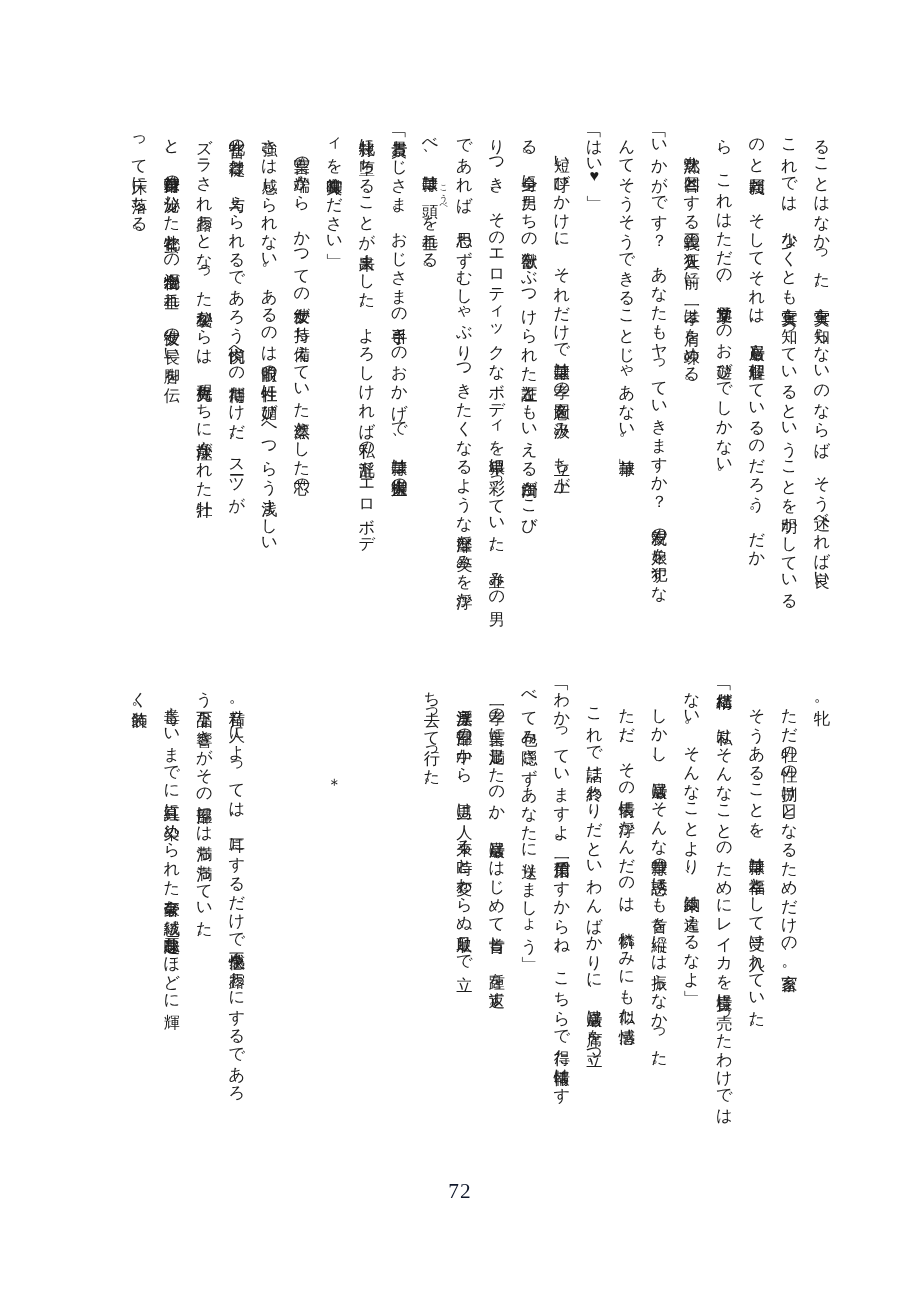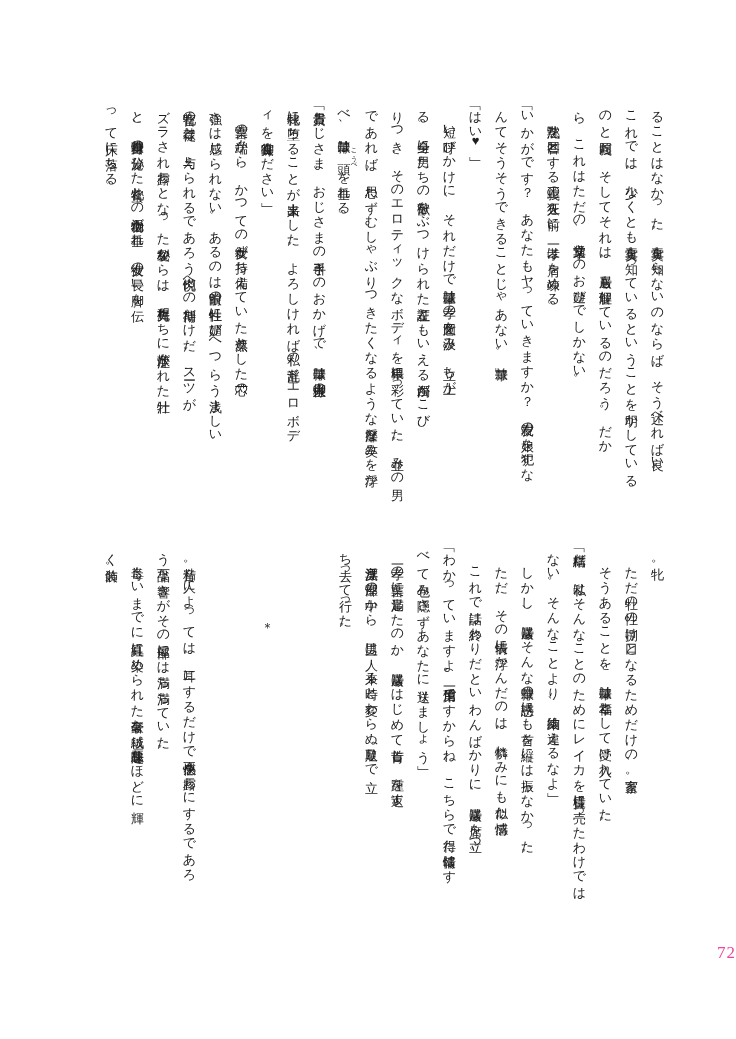--- a/index.html
+++ b/index.html
@@ -43,24 +43,24 @@
   }
   ruby rt {
     font-size: 6.5px;
     letter-spacing: 0;
   }
   .page-number {
     position: absolute;
     top: 943px;
     left: 0;
     width: 100%;
-    text-align: right;
+    text-align: center;
     font-size: 17px;
     letter-spacing: 1px;
-    color: #ec4899;
+    color: #0f172a;
   }
 </style>
 </head>
 <body>
 
 <div class="sheet">
 
   <section class="vblock top">
     <div class="col">ることはなかった。真実を知らないのならば、そう述べれば良い。</div>
     <div class="col">これでは、少なくとも真実を知っているということを明かしている</div>

